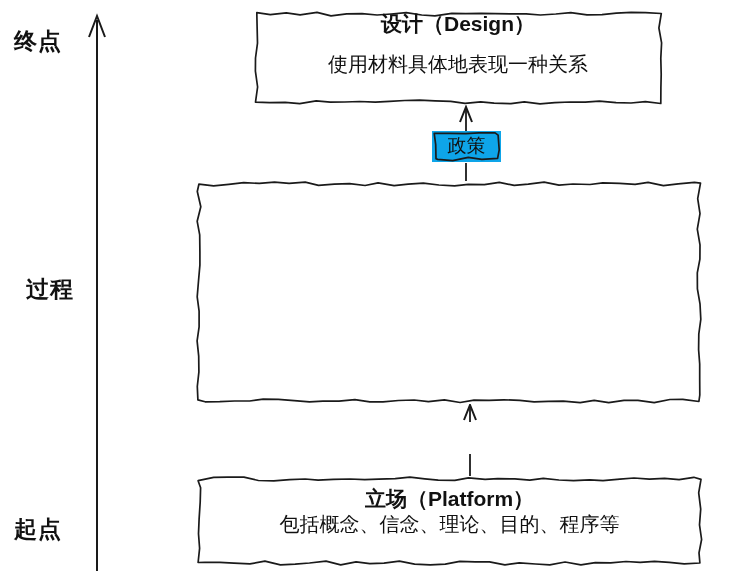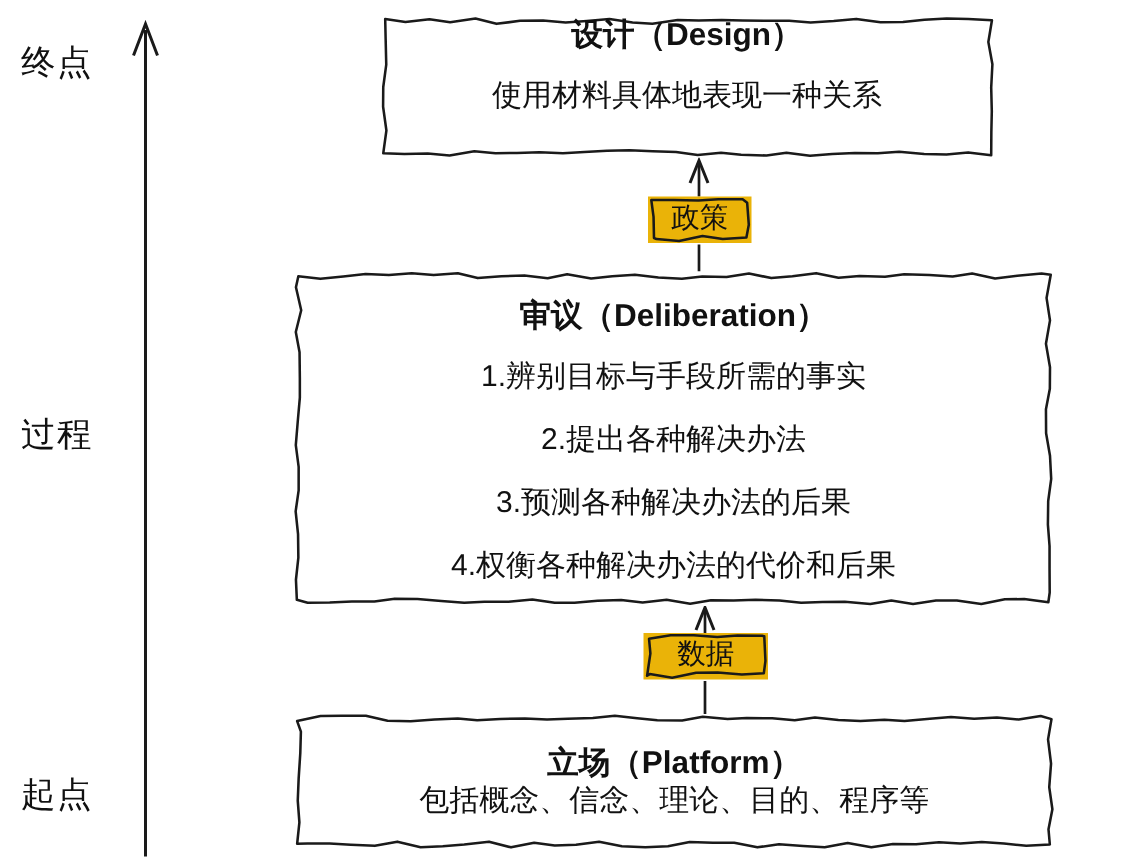--- a/index.html
+++ b/index.html
@@ -1,40 +1,40 @@
 <!DOCTYPE html>
 <html><head>
 <meta charset="utf-8">
 <style>
   html,body{margin:0;padding:0;background:#ffffff;}
   body{font-family:"Liberation Sans","DejaVu Sans",sans-serif;color:#111;}
   .canvas{position:relative;width:755px;height:572px;background:#ffffff;overflow:hidden;}
   .overlay{position:absolute;left:0;top:0;width:755px;height:572px;pointer-events:none;}
-  .axis-label{position:absolute;font-size:23px;font-weight:400;color:#111;letter-spacing:1px;}
+  .axis-label{position:absolute;font-size:23px;font-weight:700;color:#111;letter-spacing:1px;}
   .rough-box{position:absolute;text-align:center;background:#ffffff;}
   .rough-border{position:absolute;left:0;top:0;pointer-events:none;}
   .box-content{position:relative;z-index:2;}
   .box-title{font-size:21px;font-weight:bold;line-height:26px;}
   .box-body{font-size:20px;line-height:24px;}
   .design .box-title{}
   .design .box-body{margin-top:15px;text-align:center;}
   .delib .box-title{margin-top:17px;}
   .delib-item{font-size:20px;line-height:42px;height:42px;}
   .delib .delib-items{margin-top:6px;}
-  .platform .box-title{margin-top:20px;}
+  .platform .box-title{margin-top:10px;}
   .platform .box-body{margin-top:0;}
-  .small-box{position:absolute;text-align:center;font-size:19px;background:#eab308;}
+  .small-box{position:absolute;text-align:center;font-size:19px;background:#0ea5e9;}
   .small-box .box-content{line-height:29px;}
   .design{left:253px;top:11px;width:410px;height:94px;}
   .policy{left:432px;top:131px;width:69px;height:31px;}
   .delib{left:196px;top:181px;width:506px;height:223px;}
   .databox{left:429px;top:422px;width:83px;height:31px;}
   .platform{left:196px;top:476px;width:507px;height:90px;}
   .lbl-end{left:14px;top:26px;}
-  .lbl-mid{left:14px;top:274px;}
+  .lbl-mid{left:26px;top:274px;}
   .lbl-start{left:14px;top:514px;text-align:center;}
 </style>
 </head>
 <body>
 
 <div class="canvas">
 
   <svg class="overlay" viewBox="0 0 755 572">
 
     <line x1="97" y1="571" x2="97" y2="20" stroke="#1a1a1a" stroke-width="2"></line>
@@ -64,40 +64,25 @@
     </div>
 
   <div class="rough-box small-box policy">
     <div class="box-content">政策</div>
   <svg class="rough-border" width="69" height="31">
         <path d="M2.2 2.4L17.2 2.3L33.6 2.7L46.9 1.9L63.1 1.8L66.1 4.1L67.2 18.8L65.6 27.3L49.8 28.3L36.3 26.3L20.7 29.6L5.7 28.4L4.0 27.7L3.7 13.6Z" fill="none" stroke="#1a1a1a" stroke-width="1.7" stroke-linejoin="round"></path>
       </svg>
     </div>
 
   <div class="rough-box delib">
-    <div class="box-content">
-      <div class="box-title">审议（Deliberation）</div>
-      <div class="delib-items">
-        <div class="delib-item">1.辨别目标与手段所需的事实</div>
-        <div class="delib-item">2.提出各种解决办法</div>
-        <div class="delib-item">3.预测各种解决办法的后果</div>
-        <div class="delib-item">4.权衡各种解决办法的代价和后果</div>
-      </div>
-    </div>
   <svg class="rough-border" width="506" height="223">
         <path d="M2.9 3.2L17.6 4.9L32.8 3.4L47.7 1.7L63.3 2.4L78.5 1.2L93.1 2.4L109.2 1.2L122.5 4.4L138.3 3.2L153.6 2.6L169.1 4.5L182.1 1.9L198.1 4.6L212.2 3.1L227.3 2.1L242.9 4.0L258.6 4.8L272.2 3.3L288.4 3.6L303.3 1.3L318.2 4.4L332.3 3.2L348.1 1.1L363.0 4.2L377.0 3.0L394.0 3.5L406.8 1.9L423.6 2.4L439.1 3.3L452.1 1.3L467.4 4.7L482.2 2.9L498.4 1.4L504.5 2.2L501.7 17.6L504.0 32.6L501.3 48.2L504.0 63.8L503.9 78.1L501.3 91.8L501.4 107.8L504.0 122.8L504.8 138.3L502.8 153.0L502.6 168.7L503.7 183.0L503.7 198.1L503.8 214.0L502.9 220.5L486.8 218.4L473.9 218.5L458.2 221.7L441.9 219.3L428.0 219.4L412.7 221.6L398.2 219.4L384.2 221.6L367.2 220.2L352.3 220.4L338.1 220.9L323.7 219.3L307.7 218.8L293.1 219.4L278.0 219.2L264.1 221.5L248.4 218.8L232.4 220.7L218.1 219.0L202.4 219.5L187.0 220.8L173.8 220.9L158.9 218.7L143.0 220.2L126.9 220.2L113.5 220.8L98.2 219.7L82.3 218.4L67.2 218.1L53.6 220.0L38.6 220.0L23.8 220.7L9.1 220.8L1.9 218.9L1.3 205.5L2.9 190.8L2.7 175.1L1.1 159.9L3.1 145.9L3.1 130.2L1.2 115.8L2.5 100.0L3.9 84.1L3.9 71.1L3.7 53.9L1.2 40.3L4.8 25.8L1.3 10.5Z" fill="none" stroke="#1a1a1a" stroke-width="1.7" stroke-linejoin="round"></path>
       </svg>
     </div>
 
-  <div class="rough-box small-box databox">
-    <div class="box-content">数据</div>
-  <svg class="rough-border" width="83" height="31">
-        <path d="M3.7 3.9L18.1 1.5L33.5 1.5L49.2 2.7L62.6 1.7L78.9 1.9L80.5 2.1L81.3 18.6L80.2 26.9L65.6 27.6L49.5 26.4L35.1 26.5L19.1 29.8L4.2 27.4L2.4 28.5L4.6 13.6Z" fill="none" stroke="#1a1a1a" stroke-width="1.7" stroke-linejoin="round"></path>
-      </svg>
-    </div>
 
   <div class="rough-box platform">
     <div class="box-content">
       <div class="box-title">立场（Platform）</div>
       <div class="box-body">包括概念、信念、理论、目的、程序等</div>
     </div>
   <svg class="rough-border" width="507" height="90">
         <path d="M2.1 4.7L17.7 1.3L31.9 1.1L47.9 1.2L62.4 4.5L77.8 4.8L93.7 3.6L109.2 3.0L122.1 4.1L137.5 3.3L154.0 3.0L168.7 3.6L182.5 3.2L199.2 2.6L213.9 1.2L228.8 2.9L242.2 4.2L258.8 4.3L272.5 1.9L289.1 3.4L301.8 2.7L318.8 2.9L333.8 4.1L347.3 2.4L362.9 4.0L377.6 4.6L393.6 3.8L407.0 4.6L423.9 3.2L438.0 2.0L453.4 3.2L468.6 2.3L483.1 3.7L497.8 1.3L505.0 3.4L502.7 16.9L504.7 33.1L503.5 48.8L505.6 63.5L503.0 76.9L503.9 87.0L488.2 87.9L473.3 86.4L458.5 85.3L444.2 86.3L430.0 85.5L414.7 86.9L399.3 86.7L384.9 88.8L369.1 86.0L353.8 88.8L339.5 88.0L323.3 86.8L308.9 88.9L293.5 85.8L279.2 85.8L263.8 85.3L249.3 88.2L234.2 88.8L218.6 88.1L203.4 85.2L188.0 87.2L173.8 87.7L160.1 85.8L144.7 88.9L130.0 85.1L113.5 87.0L99.2 88.2L84.4 88.8L68.9 85.1L53.9 87.9L37.9 87.1L23.8 86.4L9.0 86.3L2.1 86.5L3.6 72.3L2.5 57.8L3.1 43.1L4.2 26.0L4.6 11.8Z" fill="none" stroke="#1a1a1a" stroke-width="1.7" stroke-linejoin="round"></path>
       </svg>
     </div>

